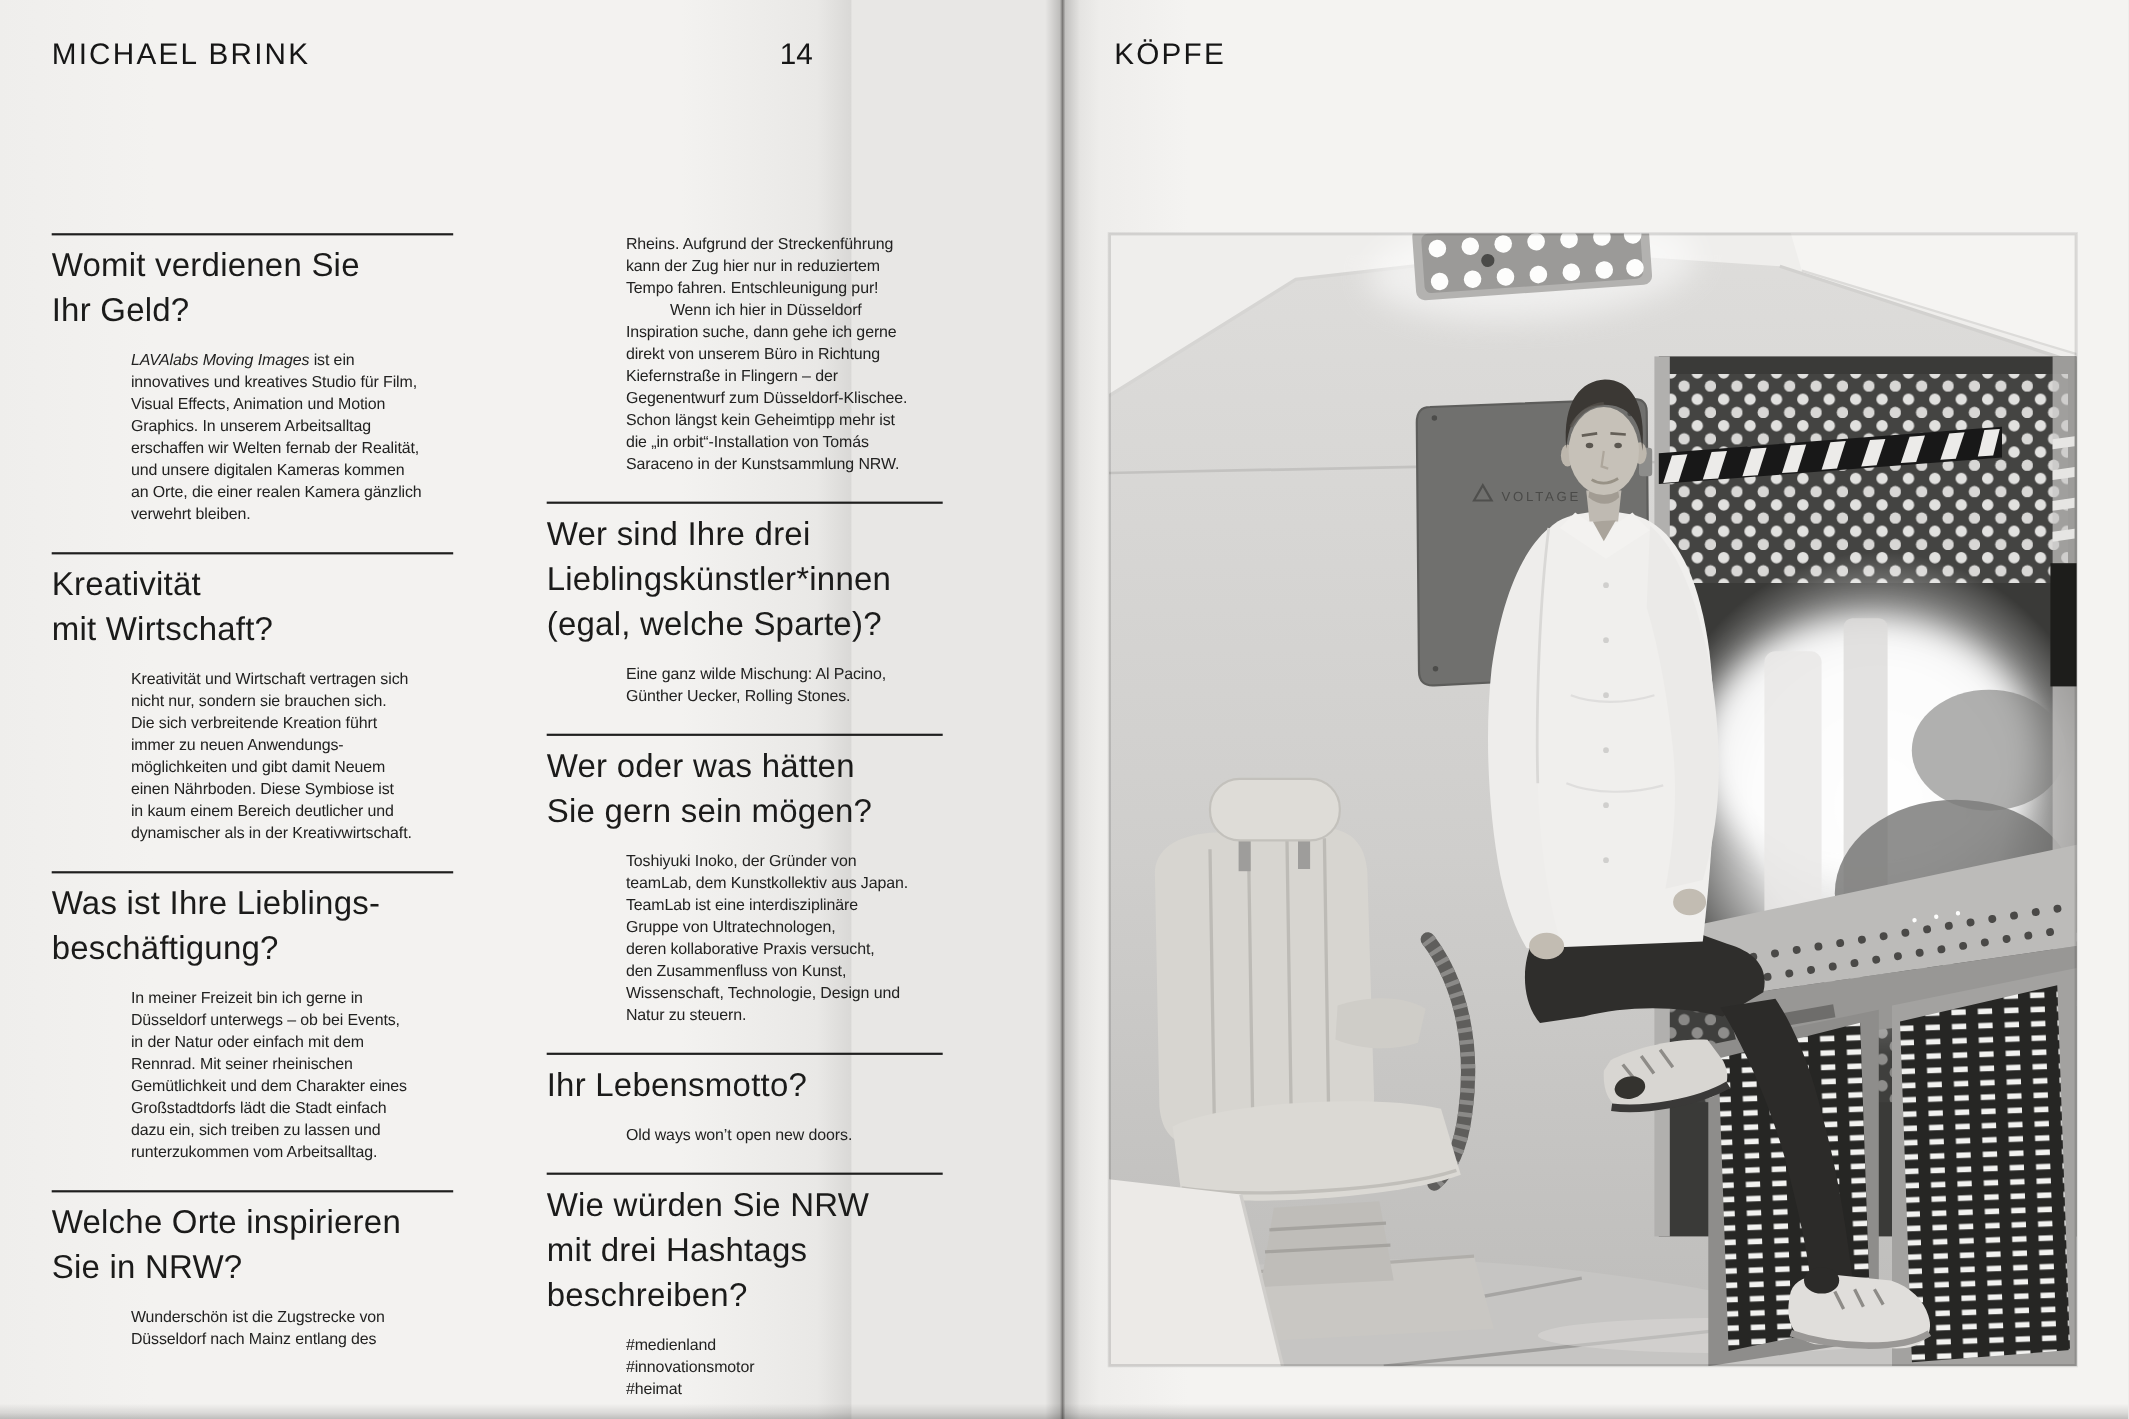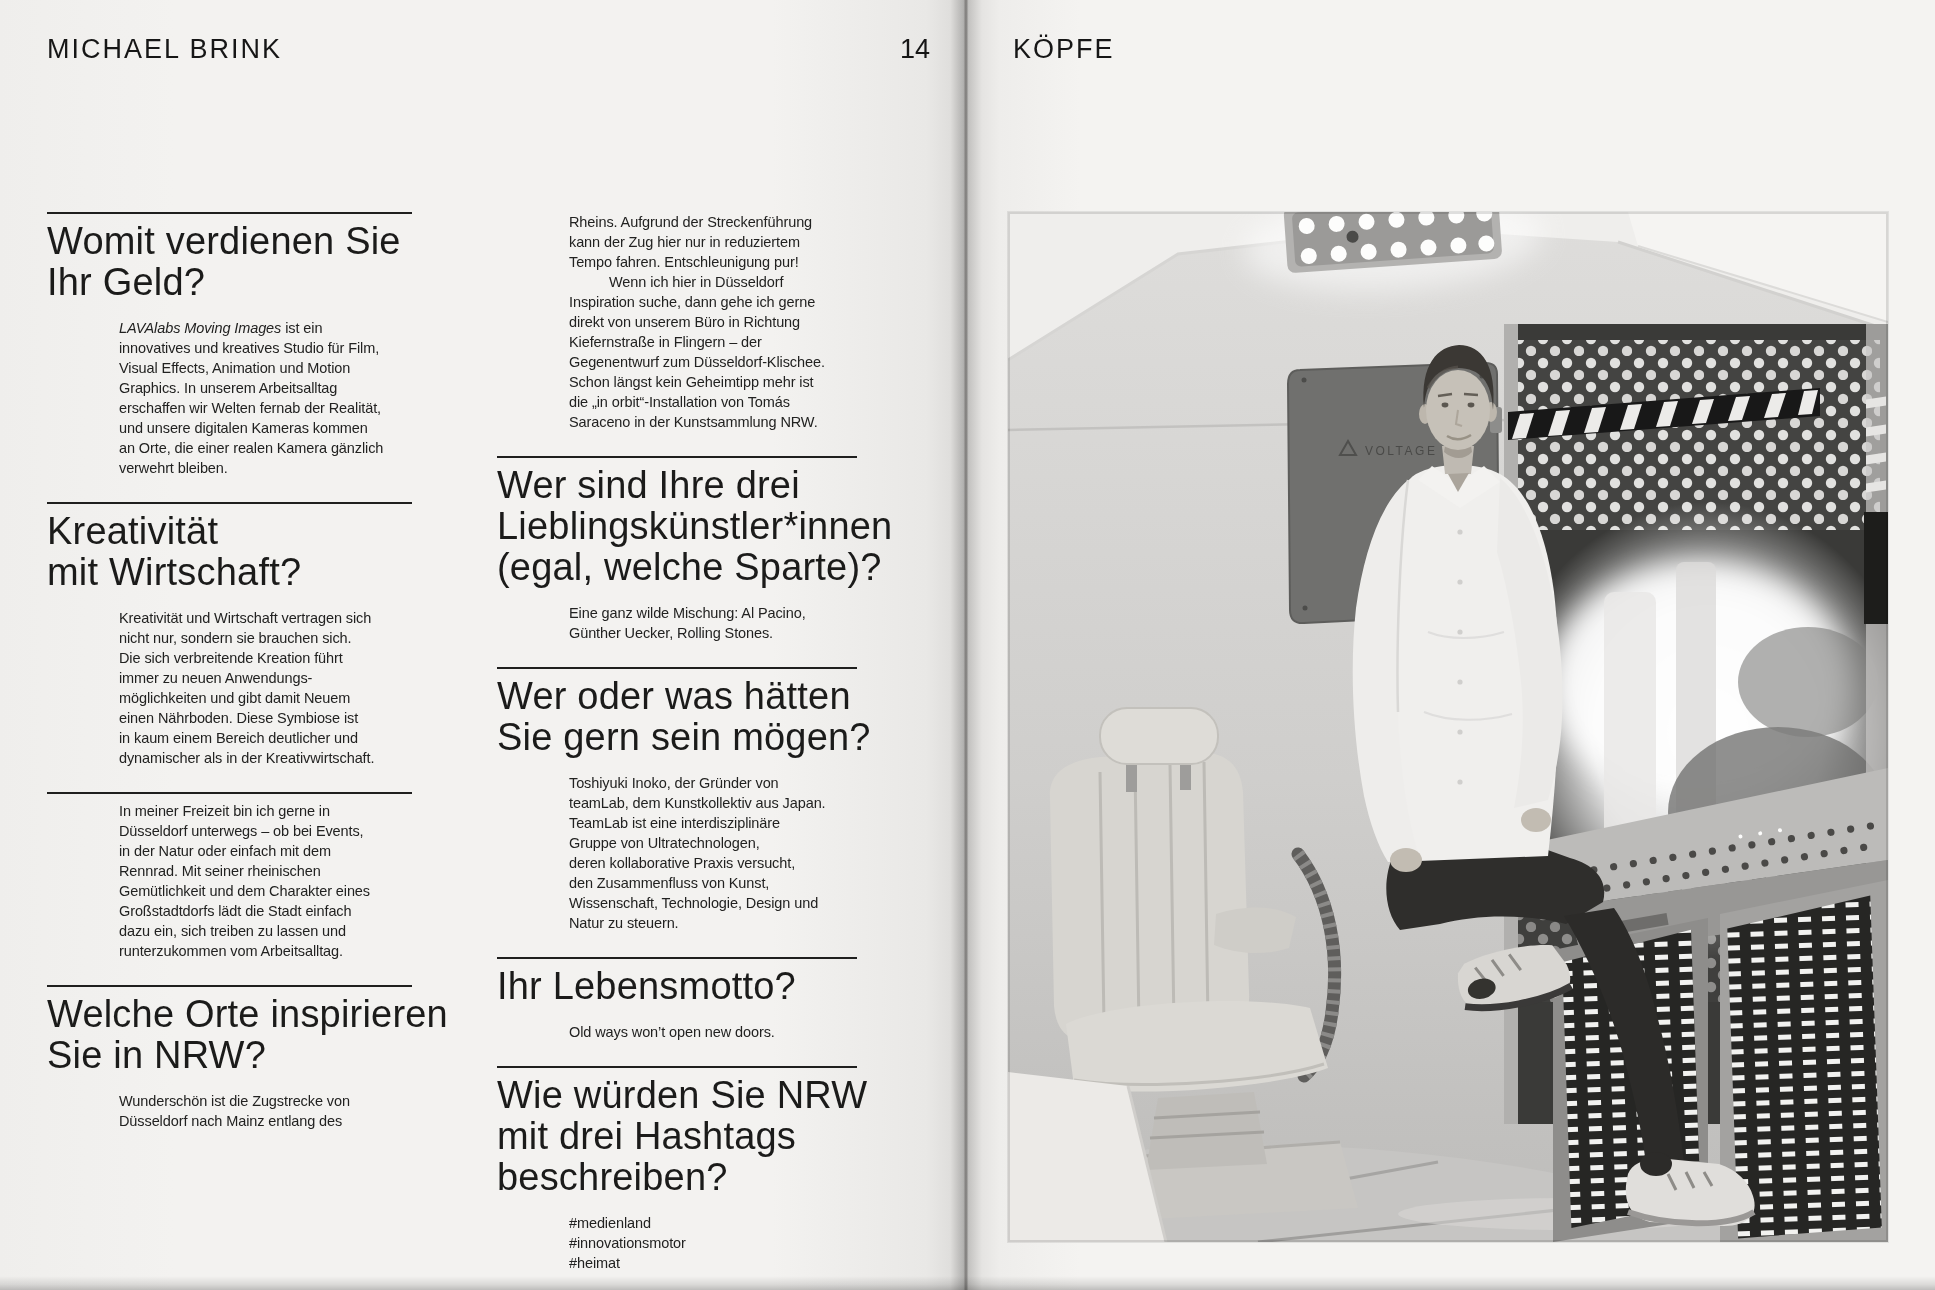--- a/index.html
+++ b/index.html
@@ -6,21 +6,21 @@
   html,body { width:1935px; height:1290px; overflow:hidden; }
   body {
     font-family:"Liberation Sans", sans-serif;
     background:#e8e7e5;
     position:relative;
     color:#1d1d1c;
   }
   .spread { position:absolute; inset:0; }
   .page { position:absolute; top:0; height:1290px; }
   .page-left {
-    left:0; width:965px;
+    left:0; width:774px;
     background:linear-gradient(90deg,#efeeec 0%, #f3f2f0 18%, #f3f2f0 80%, #e9e8e6 96%, #d9d8d6 100%);
   }
   .page-right {
     left:965px; width:1154px;
     background:linear-gradient(90deg,#dcdbd9 0%, #eeedeb 3%, #f4f3f1 10%, #f4f3f1 100%);
   }
   .fold {
     position:absolute; top:0; left:950px; width:32px; height:1290px; z-index:5;
     background:linear-gradient(90deg, rgba(0,0,0,0) 0%, rgba(0,0,0,0.18) 42%, rgba(40,38,36,0.55) 50%, rgba(0,0,0,0.12) 58%, rgba(0,0,0,0) 100%);
     pointer-events:none;
@@ -40,21 +40,21 @@
   .pagenum-right { position:absolute; top:34px; right:47px; font-size:27px; color:#161616; }
 
   .qa-col { position:absolute; top:212px; }
   .col-1 { left:47px; width:365px; }
   .col-2 { left:497px; width:360px; }
 
   .block { margin:0; }
   .rule { border-top:2px solid #1f1f1e; margin-bottom:7px; }
   .question { margin-bottom:15px; }
   .q-line {
-    font-size:38px; line-height:41px; letter-spacing:0.2px;
+    font-size:30px; line-height:41px; letter-spacing:0.2px;
     color:#1b1b1a; white-space:nowrap; font-weight:400;
   }
   .answer { padding-left:72px; margin-bottom:24px; }
   .a-line {
     font-size:14.5px; line-height:20px; font-weight:400;
     color:#222221; white-space:nowrap; letter-spacing:-0.1px;
   }
   .a-line.indent { padding-left:40px; }
   .a-line i { font-style:italic; }
 
@@ -104,20 +104,24 @@
             <div class="a-line">Die sich verbreitende Kreation führt</div>
             <div class="a-line">immer zu neuen Anwendungs-</div>
             <div class="a-line">möglichkeiten und gibt damit Neuem</div>
             <div class="a-line">einen Nährboden. Diese Symbiose ist</div>
             <div class="a-line">in kaum einem Bereich deutlicher und</div>
             <div class="a-line">dynamischer als in der Kreativwirtschaft.</div>
           </div>
         </div>
         <div class="block">
           <div class="rule"></div>
+          <div class="question">
+            <div class="q-line">Was ist Ihre Lieblings-</div>
+            <div class="q-line">beschäftigung?</div>
+          </div>
           <div class="answer">
             <div class="a-line">In meiner Freizeit bin ich gerne in</div>
             <div class="a-line">Düsseldorf unterwegs – ob bei Events,</div>
             <div class="a-line">in der Natur oder einfach mit dem</div>
             <div class="a-line">Rennrad. Mit seiner rheinischen</div>
             <div class="a-line">Gemütlichkeit und dem Charakter eines</div>
             <div class="a-line">Großstadtdorfs lädt die Stadt einfach</div>
             <div class="a-line">dazu ein, sich treiben zu lassen und</div>
             <div class="a-line">runterzukommen vom Arbeitsalltag.</div>
           </div>

